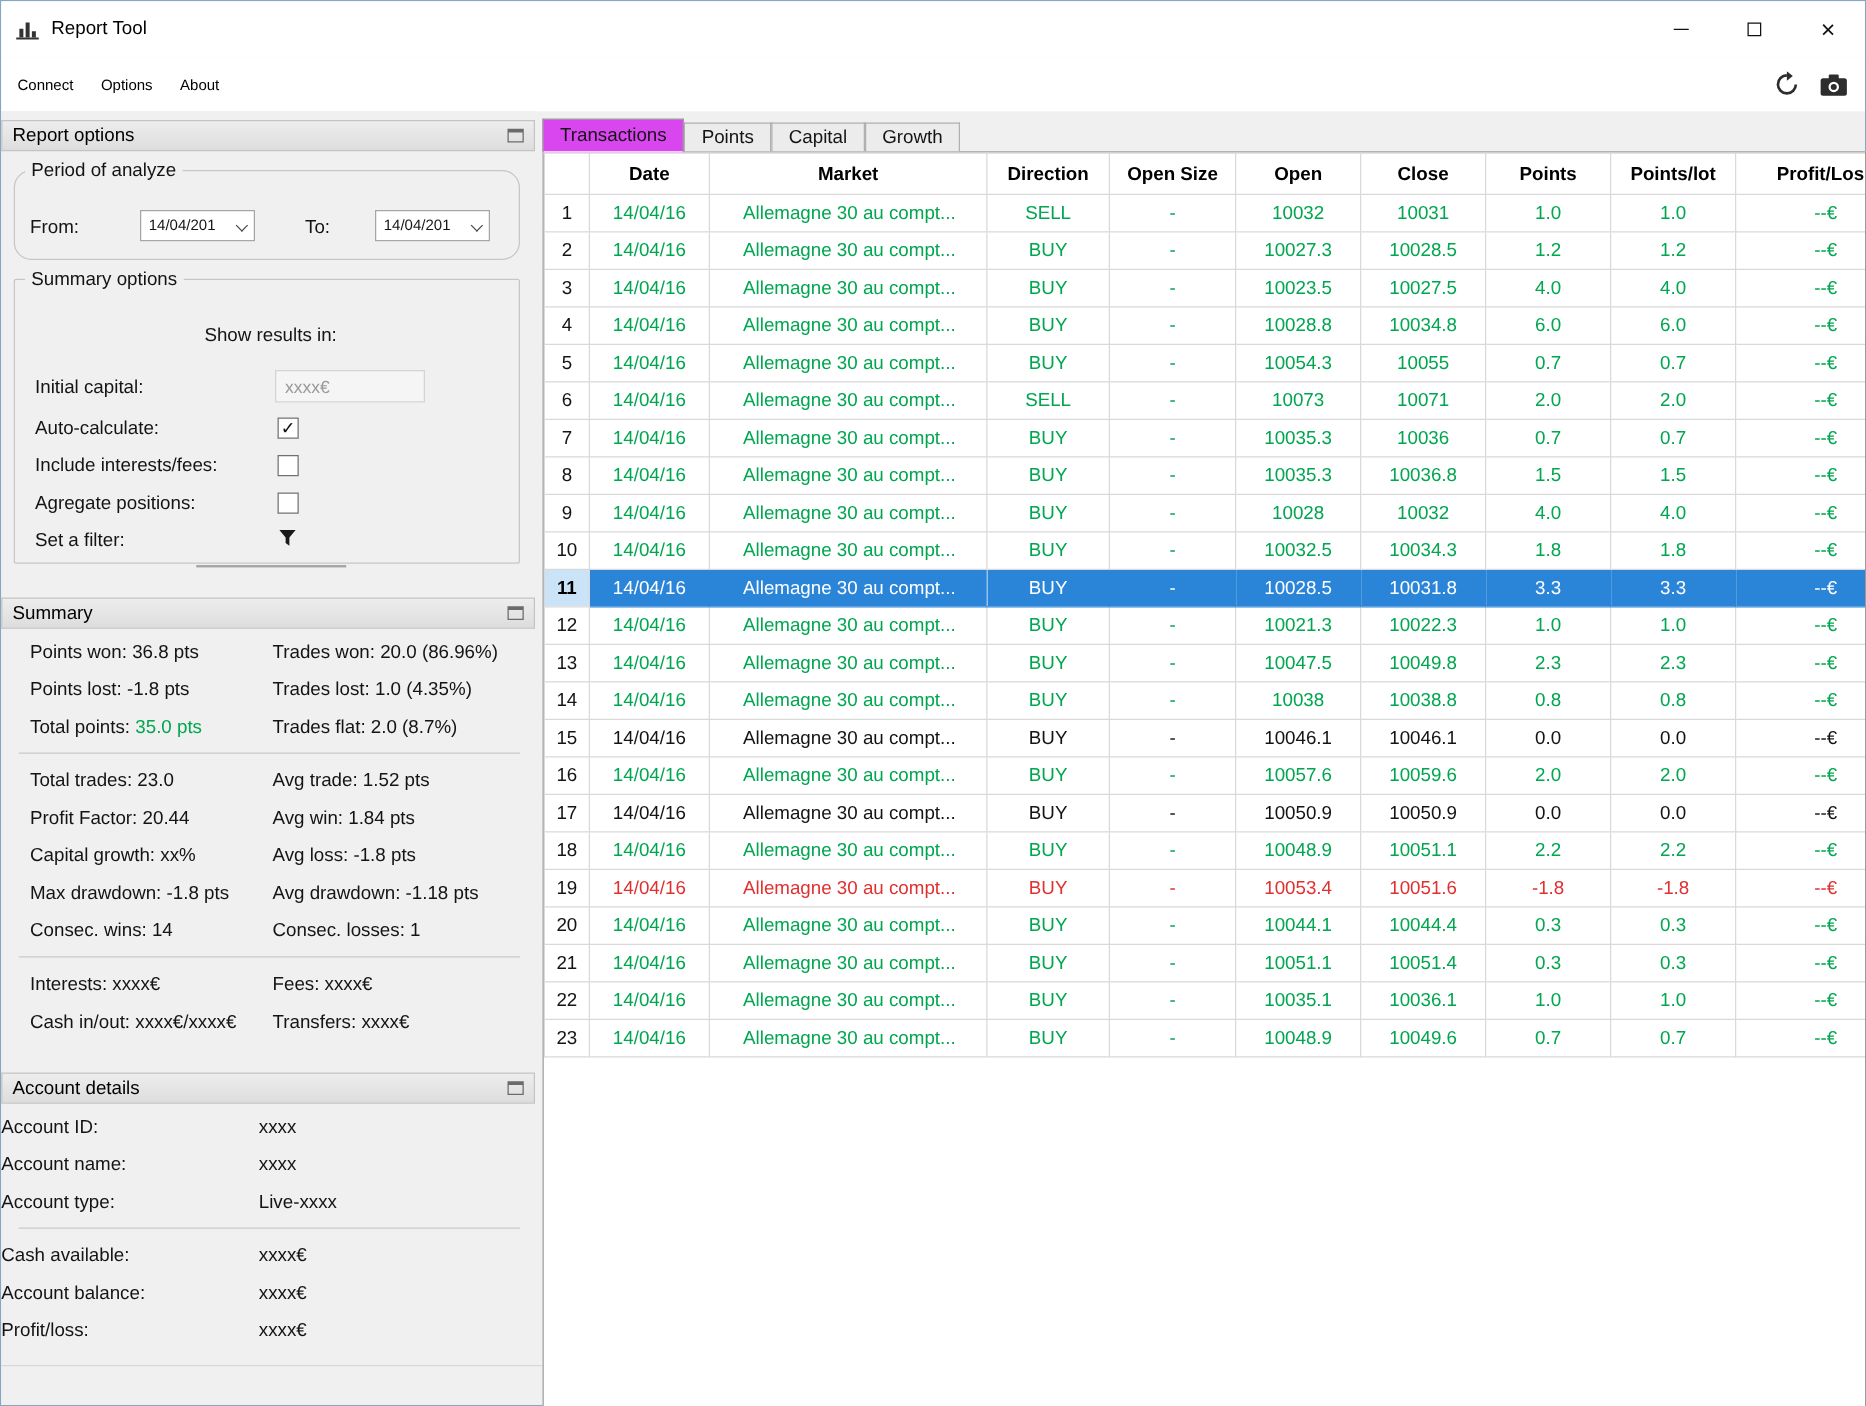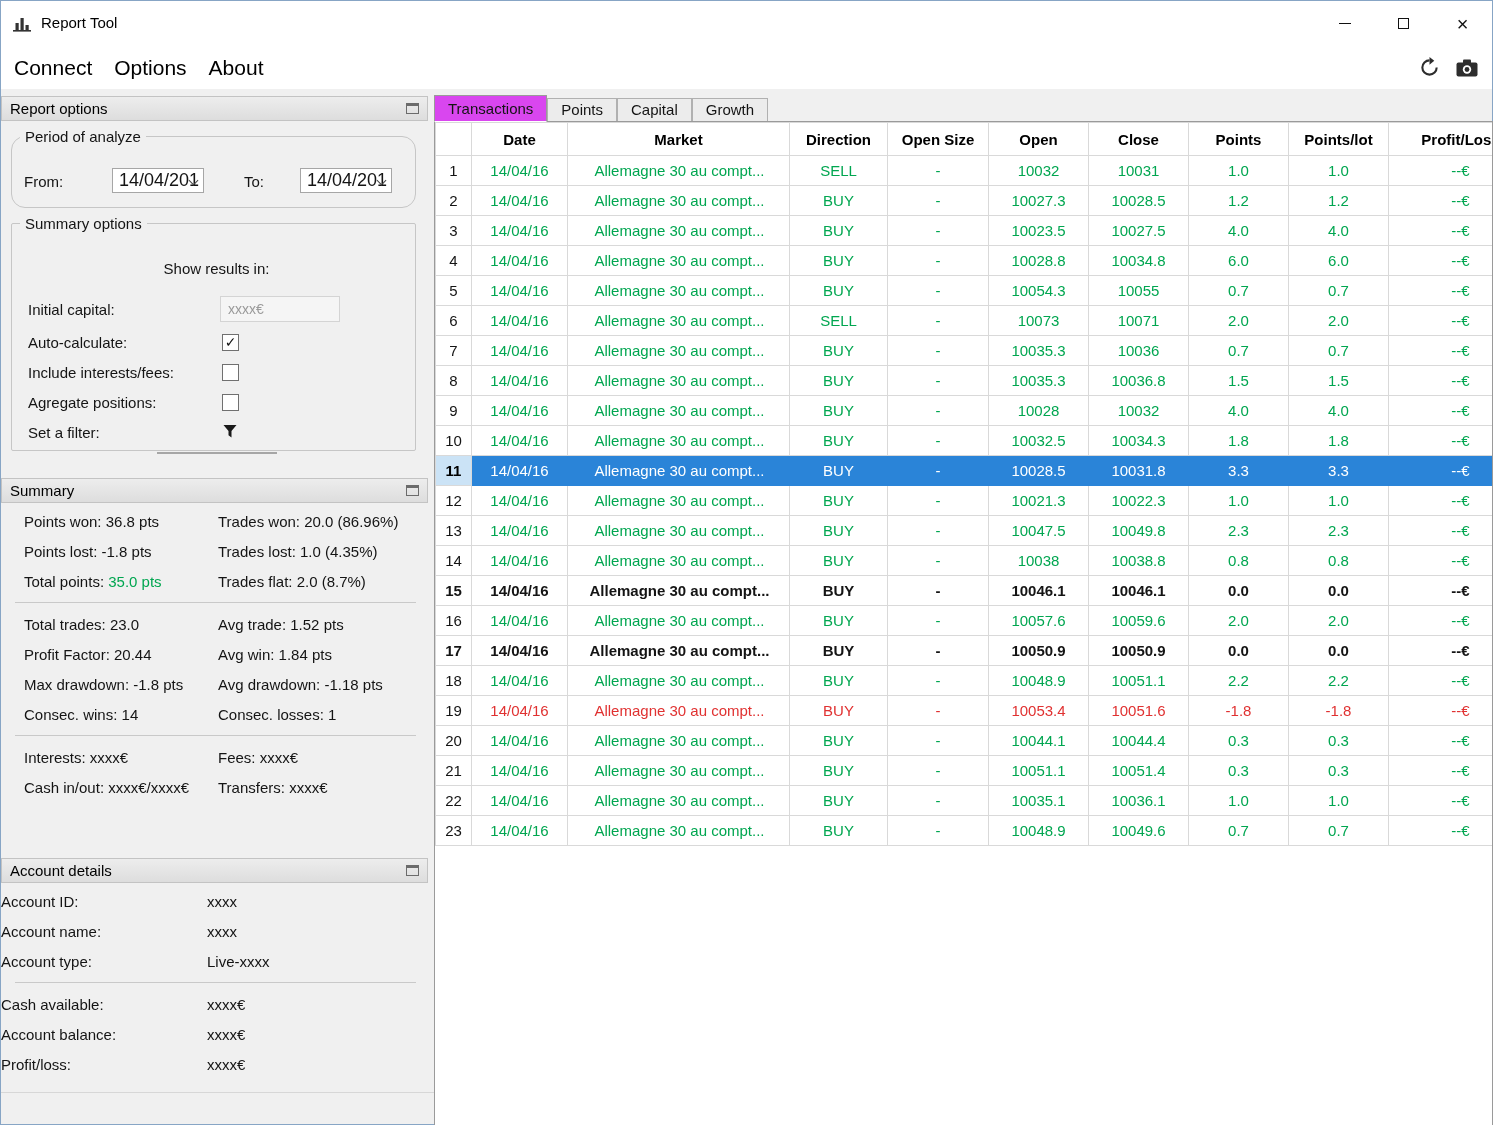--- a/index.html
+++ b/index.html
@@ -20,42 +20,42 @@
   .app-icon { position:absolute; left:11px; top:12px; width:20px; height:20px; }
   .window-title { position:absolute; left:40px; top:13px; font-size:15px; color:#000; }
   .win-controls { position:absolute; top:0; right:0; height:45px; display:flex; }
   .win-btn { width:59px; height:45px; display:flex; align-items:center; justify-content:center; }
   .glyph-min { width:12px; height:1px; background:#111; }
   .glyph-max { width:11px; height:11px; border:1px solid #111; }
   .glyph-close { font-size:20px; line-height:1; color:#111; }
 
   
   .menubar { position:absolute; left:0; top:45px; right:0; height:43px; background:#fff; display:flex; align-items:center; padding-left:2px; }
-  .menu-item { padding:9px 11px; font-size:21px; color:#000; }
+  .menu-item { padding:9px 11px; font-size:12px; color:#000; }
   .menubar-icons { position:absolute; right:12px; top:0; height:43px; display:flex; align-items:center; gap:12px; }
   .icon-btn { width:26px; height:26px; display:flex; align-items:center; justify-content:center; }
 
   
   .left-panel { position:absolute; left:0; top:88px; width:427px; bottom:32px; background:#f0f0f0; }
   .panel-header { position:absolute; left:0; width:427px; height:25px;
     background:linear-gradient(#ededed,#dddddd); border:1px solid #c3c3c3;
     display:flex; align-items:center; padding:0 8px; font-size:15px; color:#000; }
   .float-btn { margin-left:auto; width:13px; height:11px; border:1px solid #6b6b6b; border-top:3px solid #6b6b6b; background:transparent; }
   .hdr-report { top:7px; }
   .hdr-summary { top:389px; }
   .hdr-account { top:769px; }
 
   .groupbox { position:absolute; border:1px solid #c6c6c6; border-radius:2px; }
   .gb-title { position:absolute; top:-9px; left:8px; background:#f0f0f0; padding:0 5px; font-size:15px; }
   .gb-period { left:10px; top:47px; width:405px; height:72px;border-radius:14px; }
   .gb-sumopts { left:10px; top:134px; width:405px; height:228px; }
 
   .from-label { position:absolute; left:12px; top:36px; }
   .to-label   { position:absolute; left:232px; top:36px; }
-  .combo { position:relative; background:#fff; border:1px solid #a6a6a6; height:25px; line-height:23px; padding:0 18px 0 6px; font-size:18px; white-space:nowrap; overflow:hidden; }
+  .combo { position:relative; background:#fff; border:1px solid #a6a6a6; height:25px; line-height:23px; padding:0 18px 0 6px; font-size:12px; white-space:nowrap; overflow:hidden; }
   .combo-from { position:absolute; left:100px; top:31px; width:92px; }
   .combo-to   { position:absolute; left:288px; top:31px; width:92px; }
   .chev { position:absolute; right:6px; top:8px; width:7px; height:7px; border-right:1.6px solid #444; border-bottom:1.6px solid #444; transform:rotate(45deg); }
   .tri { position:absolute; right:7px; top:11px; width:0; height:0; border-left:4px solid transparent; border-right:4px solid transparent; border-top:5px solid #333; }
 
   .row-sum { position:absolute; left:16px; right:10px; height:26px; display:flex; align-items:center; }
   .row-sum .lbl { flex:0 0 192px; }
   .r1{top:36px;flex-direction:column;} .r2{top:72px;} .r3{top:105px;} .r4{top:135px;} .r5{top:165px;} .r6{top:195px;}
   .combo-points { width:120px; height:26px; line-height:24px; }
   .text-input { width:120px; height:26px; background:#f5f5f5; border:1px solid #d4d4d4; color:#9a9a9a; font-size:14px; padding:0 7px; font-family:"Liberation Sans",sans-serif; }
@@ -79,21 +79,21 @@
   table { border-collapse:collapse; table-layout:fixed; width:1097px; font-size:15px; }
   col.c-rownum{width:36px;} col.c-date{width:96px;} col.c-market{width:222px;} col.c-direction{width:98px;}
   col.c-osize{width:101px;} col.c-open{width:100px;} col.c-close{width:100px;} col.c-points{width:100px;}
   col.c-plot{width:100px;} col.c-pl{width:144px;}
   th, td { border:1px solid #d9d9d9; text-align:center; padding:0 4px; overflow:hidden; white-space:nowrap; }
   thead th { height:33px; font-weight:700; background:#fff; color:#000; }
   td { height:30px; }
   td.market { text-align:center; padding-left:6px; text-overflow:ellipsis; }
   tr.win td { color:var(--win-text); }
   tr.loss td { color:var(--loss-text); }
-  tr.flat td { color:var(--flat-text);font-weight:bold; }
+  tr.flat td { color:var(--flat-text); }
   td.rownum { color:#141414 !important; background:#fff; }
   tr.selected td { background:var(--selection-bg); color:var(--selection-text) !important; border-color:var(--selection-bg); }
   tr.selected td.rownum { background:var(--selected-rowheader-bg) !important; color:#000 !important; font-weight:700; border-color:#d9d9d9; }
 
   
   .statusbar { position:absolute; left:0; right:0; bottom:0; height:32px; background:#f0f0f0; border-top:1px solid #d7d7d7; }
   .status-dot { position:absolute; right:27px; top:10px; width:13px; height:13px; border-radius:50%; background:var(--status-dot); }
   .size-grip { position:absolute; right:3px; bottom:3px; width:14px; height:14px; }
   .size-grip::after { content:""; position:absolute; right:1px; bottom:1px; width:3px; height:3px; background:#9a9a9a;
     box-shadow:-5px 0 #9a9a9a, 0 -5px #9a9a9a, -10px 0 #9a9a9a, 0 -10px #9a9a9a, -5px -5px #9a9a9a; }
@@ -229,20 +229,24 @@
           <div>Trades flat: 2.0 (8.7%)</div>
         </div>
         <div class="divider"></div>
         <div class="sum-row">
           <div>Total trades: 23.0</div>
           <div>Avg trade: 1.52 pts</div>
         </div>
         <div class="sum-row">
           <div>Profit Factor: 20.44</div>
           <div>Avg win: 1.84 pts</div>
+        </div>
+        <div class="sum-row">
+          <div>Capital growth: xx%</div>
+          <div>Avg loss: -1.8 pts</div>
         </div>
         <div class="sum-row">
           <div>Max drawdown: -1.8 pts</div>
           <div>Avg drawdown: -1.18 pts</div>
         </div>
         <div class="sum-row">
           <div>Consec. wins: 14</div>
           <div>Consec. losses: 1</div>
         </div>
         <div class="divider"></div>

